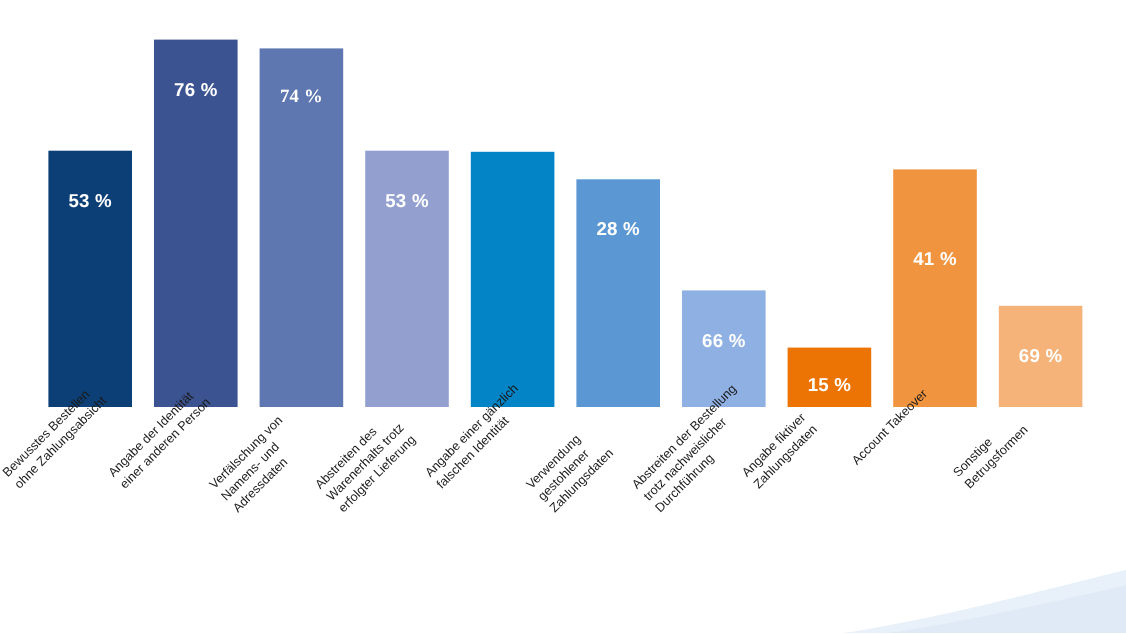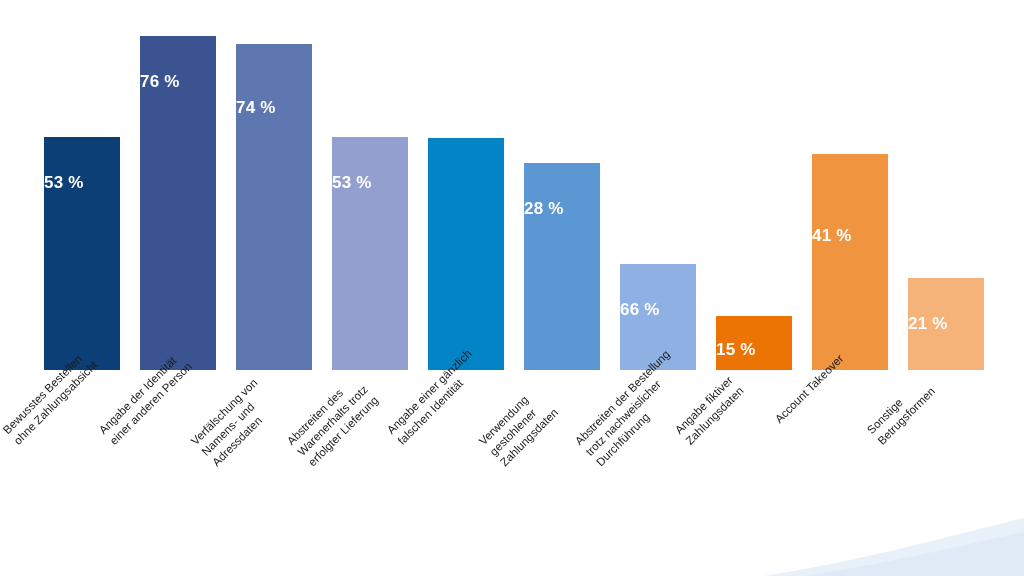--- a/index.html
+++ b/index.html
@@ -55,21 +55,21 @@
     left: 0;
     bottom: 0;
     width: 100%;
     box-sizing: border-box;
   }
 
   .bar-value {
     position: absolute;
     left: 0;
     width: 100%;
-    text-align: left;
+    text-align: center;
     color: #ffffff;
     font-weight: bold;
     font-size: 17px;
     letter-spacing: 0.2px;
     white-space: nowrap;
   }
 
   
   #category-labels {
     position: absolute;
@@ -107,21 +107,21 @@
           <div class="bar-value" style="bottom: 177px;">53 %</div>
         </div>
       </div>
       <div class="bar-slot" style="left: 96px; height: 352px;">
         <div class="bar-rect" style="height: 334px; background: rgb(59, 83, 145);">
           <div class="bar-value" style="bottom: 278px;">76 %</div>
         </div>
       </div>
       <div class="bar-slot" style="left: 192px; height: 352px;">
         <div class="bar-rect" style="height: 326px; background: rgb(95, 119, 176);">
-          <div class="bar-value" style="bottom: 252px;">74 %</div>
+          <div class="bar-value" style="bottom: 272px; font-family: Liberation Serif, serif;">74 %</div>
         </div>
       </div>
       <div class="bar-slot" style="left: 288px; height: 352px;">
         <div class="bar-rect" style="height: 233px; background: rgb(147, 159, 207);">
           <div class="bar-value" style="bottom: 177px;">53 %</div>
         </div>
       </div>
       <div class="bar-slot" style="left: 384px; height: 352px;">
         <div class="bar-rect" style="height: 232px; background: rgb(3, 132, 198);">
           <div class="bar-value" style="bottom: 230px;">65%</div>
@@ -142,21 +142,21 @@
           <div class="bar-value" style="bottom: 10px;">15 %</div>
         </div>
       </div>
       <div class="bar-slot" style="left: 768px; height: 352px;">
         <div class="bar-rect" style="height: 216px; background: rgb(240, 148, 63);">
           <div class="bar-value" style="bottom: 124px;">41 %</div>
         </div>
       </div>
       <div class="bar-slot" style="left: 864px; height: 352px;">
         <div class="bar-rect" style="height: 92px; background: rgb(246, 179, 121);">
-          <div class="bar-value" style="bottom: 36px;">21 %</div>
+          <div class="bar-value" style="bottom: 36px;">69 %</div>
         </div>
       </div>
     </div>
 
   <div id="category-labels">
       <div class="cat-label" style="left: 0px; top: 53px;"><span class="cat-line">Bewusstes Bestellen</span><span class="cat-line">ohne Zahlungsabsicht</span></div>
       <div class="cat-label" style="left: 96px; top: 53px;"><span class="cat-line">Angabe der Identität</span><span class="cat-line">einer anderen Person</span></div>
       <div class="cat-label" style="left: 188px; top: 64px;"><span class="cat-line">Verfälschung von</span><span class="cat-line">Namens- und</span><span class="cat-line">Adressdaten</span></div>
       <div class="cat-label" style="left: 284px; top: 64px;"><span class="cat-line">Abstreiten des</span><span class="cat-line">Warenerhalts trotz</span><span class="cat-line">erfolgter Lieferung</span></div>
       <div class="cat-label" style="left: 384px; top: 53px;"><span class="cat-line">Angabe einer gänzlich</span><span class="cat-line">falschen Identität</span></div>

